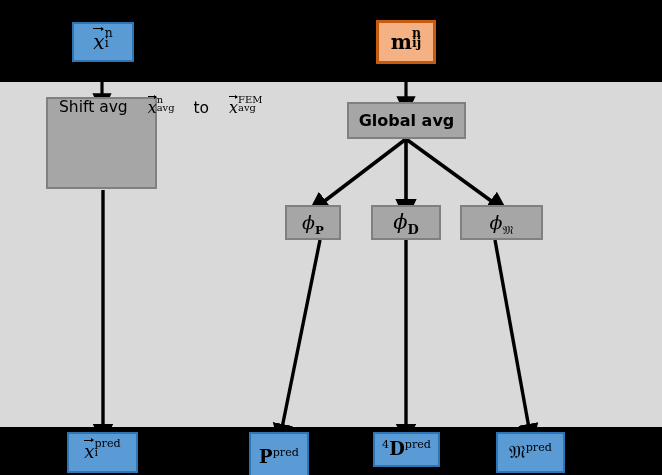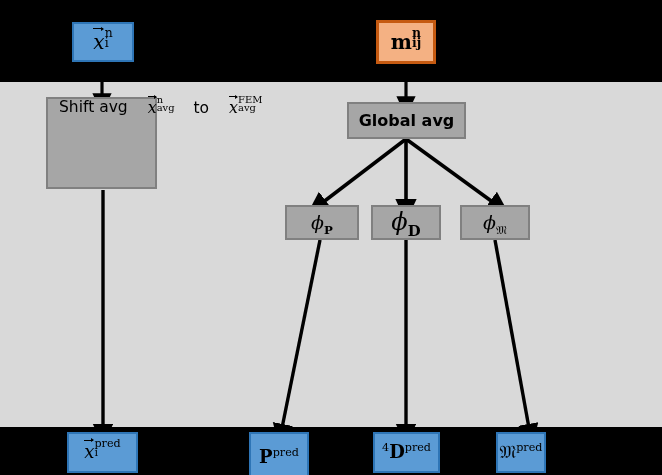--- a/index.html
+++ b/index.html
@@ -178,55 +178,55 @@
     </span>
     <span class="shift-line">
       <span class="math" style="font-size:16px;"><span class="vecwrap"><span class="vecbar"></span>x</span><span class="stack"><span class="up">FEM</span><span class="dn">avg</span><span class="pad">FEM</span></span></span>
     </span>
   </div>
 
   <div class="node node-gray" style="left:347px; top:102px; width:119px; height:37px; font-size:16px;font-weight:bold;">
     <span>Global avg</span>
   </div>
 
-  <div class="node node-gray" style="left:285px; top:205px; width:74px; height:35px;text-align:center;">
+  <div class="node node-gray" style="left:285px; top:205px; width:56px; height:35px;text-align:center;">
     <span class="math" style="font-size:19px;">
       ϕ<sub class="bold" style="font-style:normal;">P</sub>
     </span>
   </div>
 
   <div class="node node-gray" style="left:371px; top:205px; width:70px; height:35px;">
-    <span class="math" style="font-size:24px;">
+    <span class="math" style="font-size:21px;">
       ϕ<sub class="bold" style="font-style:normal;">D</sub>
     </span>
   </div>
 
-  <div class="node node-gray" style="left:460px; top:205px; width:70px; height:35px;">
+  <div class="node node-gray" style="left:460px; top:205px; width:83px; height:35px;">
     <span class="math" style="font-size:19px;">
       ϕ<sub style="font-style:normal;">𝔐</sub>
     </span>
   </div>
 
   <div class="node node-blue" style="left:67px; top:432px; width:71px; height:41px;">
     <span class="math" style="font-size:18px;">
       <span class="vecwrap"><span class="vecbar"></span>x</span><span class="stack"><span class="up">pred</span><span class="dn ital">i</span><span class="pad">pred</span></span>
     </span>
   </div>
 
   <div class="node node-blue" style="left:249px; top:432px; width:60px; height:51px;">
     <span class="mathup" style="font-size:18px;">
       <span class="bold">P</span><sup>pred</sup>
     </span>
   </div>
 
-  <div class="node node-blue" style="left:373px; top:432px; width:67px; height:41px;">
+  <div class="node node-blue" style="left:373px; top:432px; width:67px; height:35px;">
     <span class="mathup" style="font-size:18px;">
       <sup>4</sup><span class="bold">D</span><sup>pred</sup>
     </span>
   </div>
 
-  <div class="node node-blue" style="left:496px; top:432px; width:50px; height:41px;text-align:right;">
+  <div class="node node-blue" style="left:496px; top:432px; width:69px; height:41px;text-align:right;">
     <span class="mathup" style="font-size:18px;">
       𝔐<sup>pred</sup>
     </span>
   </div>
 
 </div>
 
 </body></html>

